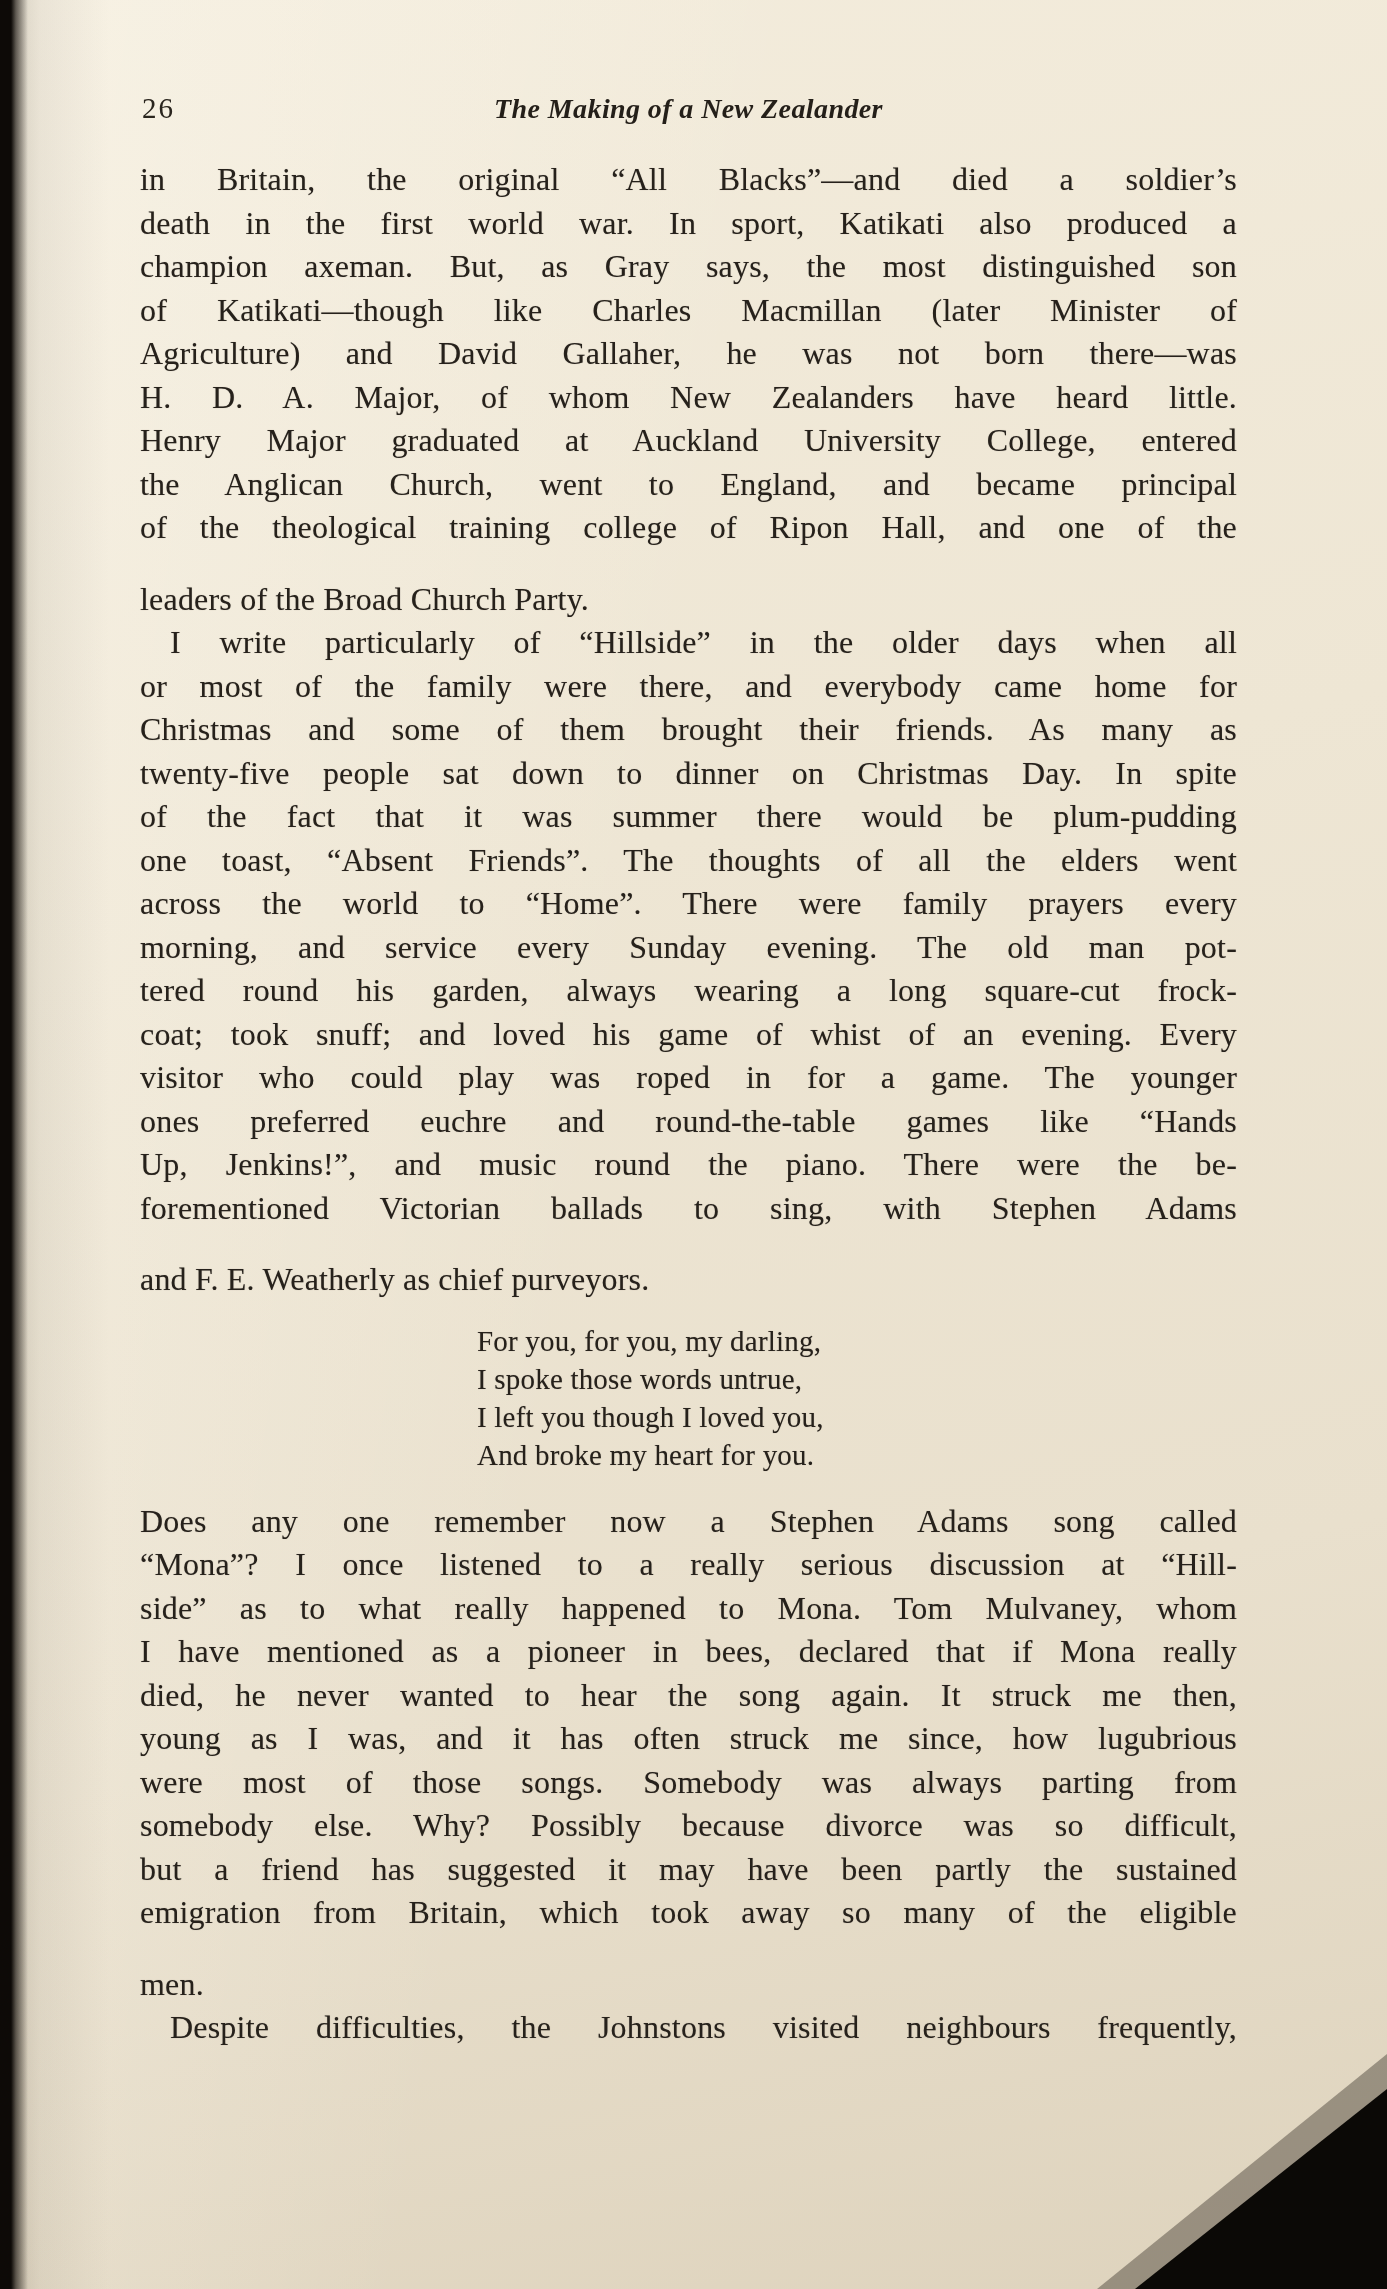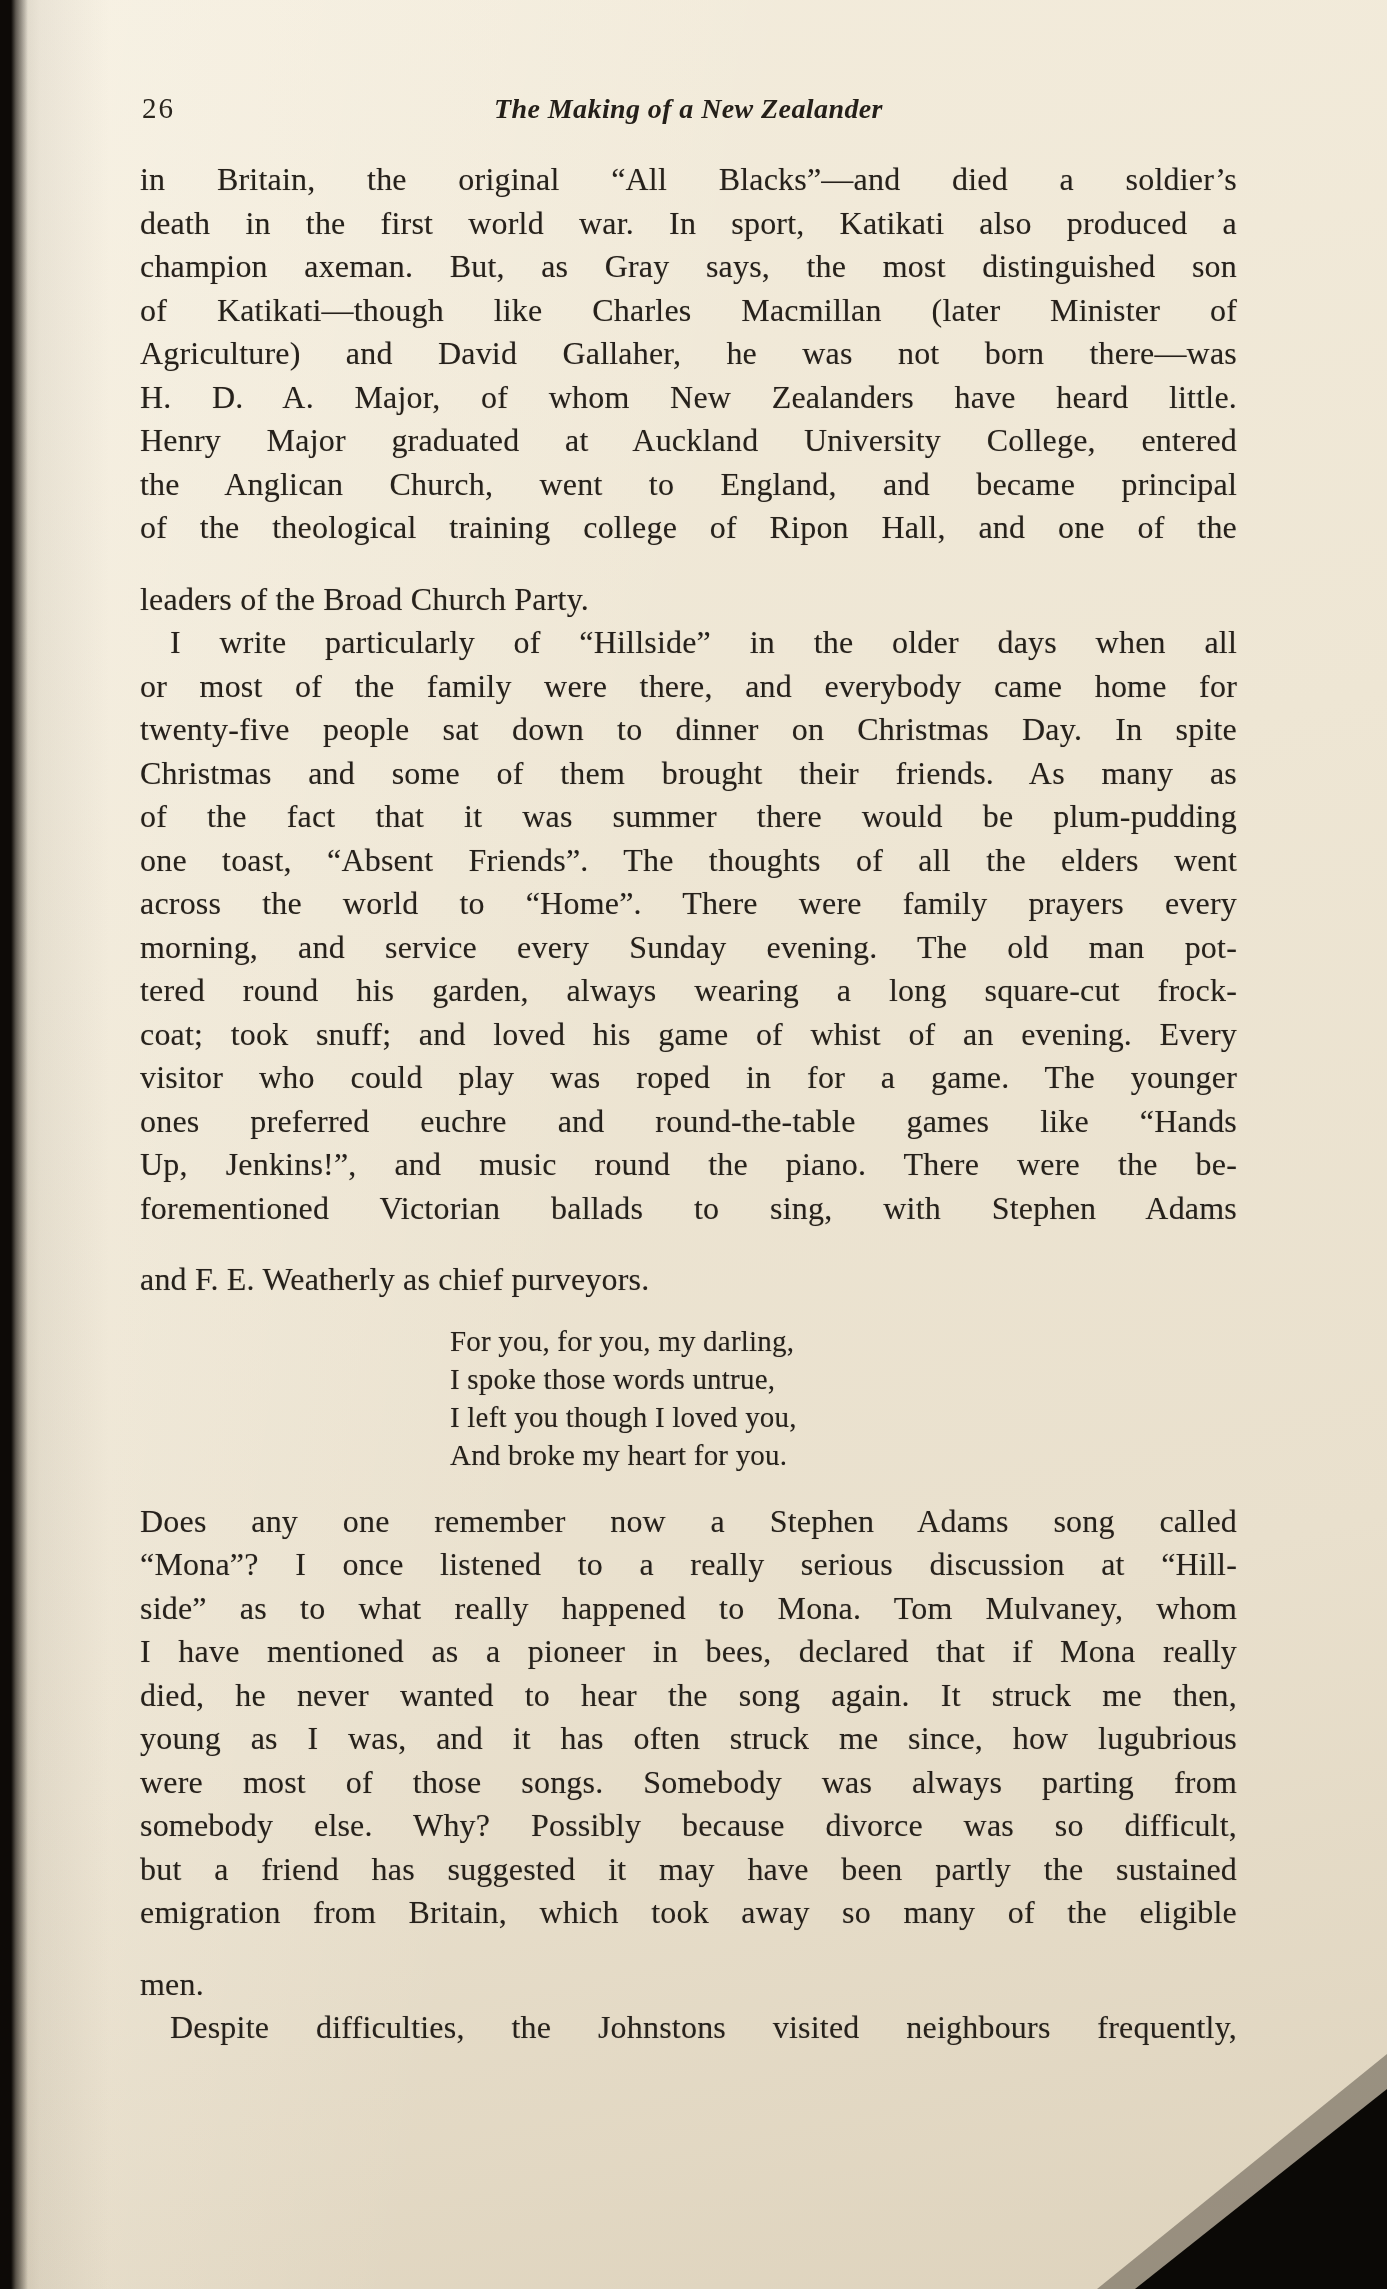--- a/index.html
+++ b/index.html
@@ -74,20 +74,21 @@
   .tline.ind { padding-left: 30px; }
   .tline.pend { text-align-last: left; margin-top: 28px; }
   .block.verse {
     margin: 20px 0 26px 310px;
     font-size: 29px;
     line-height: 38px;
   }
   .vline {
     text-align: center;
     text-align-last: left;
+    margin-left: 27px;
   }
 </style>
 </head>
 <body>
 
 <div class="scan">
   <div class="page-inner">
     <div class="running-head">
       <span class="pagenum">26</span>
       <div class="head-title">The Making of a New Zealander</div>
@@ -101,22 +102,22 @@
           <div class="tline">Agriculture) and David Gallaher, he was not born there—was</div>
           <div class="tline">H. D. A. Major, of whom New Zealanders have heard little.</div>
           <div class="tline">Henry Major graduated at Auckland University College, entered</div>
           <div class="tline">the Anglican Church, went to England, and became principal</div>
           <div class="tline">of the theological training college of Ripon Hall, and one of the</div>
           <div class="tline pend">leaders of the Broad Church Party.</div>
         </div>
         <div class="block paragraph">
           <div class="tline ind">I write particularly of “Hillside” in the older days when all</div>
           <div class="tline">or most of the family were there, and everybody came home for</div>
+          <div class="tline">Christmas and some of them brought their friends. As many as</div>
           <div class="tline">twenty-five people sat down to dinner on Christmas Day. In spite</div>
-          <div class="tline">Christmas and some of them brought their friends. As many as</div>
           <div class="tline">of the fact that it was summer there would be plum-pudding</div>
           <div class="tline">one toast, “Absent Friends”. The thoughts of all the elders went</div>
           <div class="tline">across the world to “Home”. There were family prayers every</div>
           <div class="tline">morning, and service every Sunday evening. The old man pot-</div>
           <div class="tline">tered round his garden, always wearing a long square-cut frock-</div>
           <div class="tline">coat; took snuff; and loved his game of whist of an evening. Every</div>
           <div class="tline">visitor who could play was roped in for a game. The younger</div>
           <div class="tline">ones preferred euchre and round-the-table games like “Hands</div>
           <div class="tline">Up, Jenkins!”, and music round the piano. There were the be-</div>
           <div class="tline">forementioned Victorian ballads to sing, with Stephen Adams</div>

